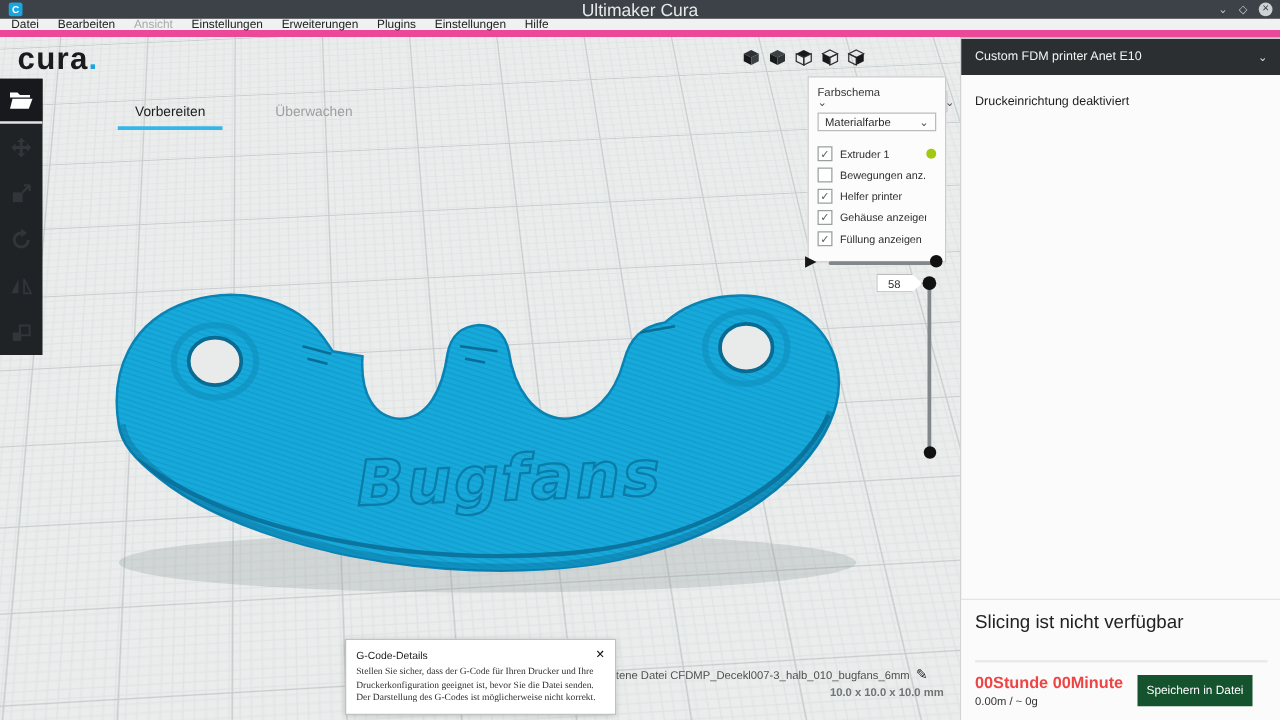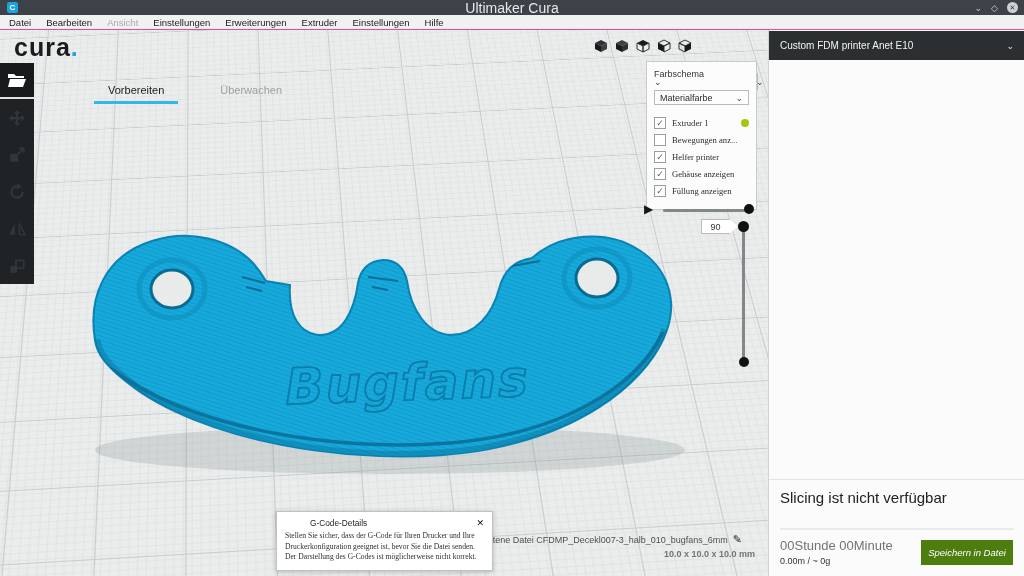--- a/index.html
+++ b/index.html
@@ -8,21 +8,21 @@
   .app { position:relative; width:1024px; height:576px; background:#eaecec; overflow:hidden; }
 
   
   .titlebar { position:absolute; left:0; top:0; width:1024px; height:15px; background:#3c4247; display:flex; align-items:center; z-index:60; }
   .app-icon { position:absolute; left:7px; top:2px; width:11px; height:11px; background:#18a5e0; border-radius:2px; color:#fff; font-size:8px; font-weight:bold; text-align:center; line-height:11px; }
   .win-title { flex:1; text-align:center; color:#e6e9ea; font-size:14px; }
   .win-controls { position:absolute; right:6px; top:0; height:15px; display:flex; align-items:center; gap:9px; color:#c9ced1; font-size:9px; }
   .win-close { width:11px; height:11px; border-radius:50%; background:#ccd1d3; color:#3c4247; font-size:7px; line-height:11px; text-align:center; }
 
   
-  .menubar { position:absolute; left:0; top:15px; width:1024px; height:15px; background:#f0f1f1; border-bottom:1px solid #ec4899; display:flex; align-items:center; gap:15px; padding:0 9px; z-index:55; }
+  .menubar { position:absolute; left:0; top:15px; width:1024px; height:15px; background:#f0f1f1; border-bottom:6px solid #ec4899; display:flex; align-items:center; gap:15px; padding:0 9px; z-index:55; }
   .menu-item { font-size:9.5px; color:#222; cursor:default; }
   .menu-item.disabled { color:#a9a9a9; }
 
   
   .viewport { position:absolute; left:0; top:30px; width:768px; height:546px; overflow:hidden; background:#ebeded; }
   .grid-plane { position:absolute; left:50%; top:50%; width:2800px; height:2800px; margin-left:-1400px; margin-top:-1400px;
     background-color:#ebeded;
     background-image:
       linear-gradient(#c8cccc 1.5px, transparent 1.5px),
       linear-gradient(90deg,#c8cccc 1.5px, transparent 1.5px),
@@ -48,62 +48,62 @@
   .chev { font-size:9px; color:#444; line-height:6px; }
 
   
   .layer-panel { position:absolute; left:646px; top:31px; width:111px; background:#fcfcfc; border:1px solid #c9cbcb; z-index:10; padding:7px 7px 9px 7px; }
   .lp-header { display:flex; justify-content:space-between; font-size:9px; color:#333; margin-bottom:5px; cursor:pointer;flex-direction:column; }
   .lp-select { height:15px; font-size:9px; margin-bottom:10px; }
   .chk-row { display:flex; align-items:center; height:16px; margin-bottom:1px; cursor:pointer; }
   .chk-box { width:12px; height:12px; border:1px solid #9b9e9e; background:#fff; margin-right:6px; display:flex; align-items:center; justify-content:center; flex:none; }
   .chk-mark { font-size:9px; color:#5c5f5f; visibility:hidden; line-height:10px; }
   .chk-row.checked .chk-mark { visibility:visible; }
-  .chk-label { font-size:8.6px; color:#2e2e2e; white-space:nowrap; overflow:hidden; flex:1;font-family:Liberation Serif, serif; }
+  .chk-label { font-size:8.6px; color:#2e2e2e; white-space:nowrap; overflow:hidden; flex:1; }
   .extruder-dot { width:8px; height:8px; border-radius:50%; background:#a3c811; flex:none; visibility:hidden; }
   .extruder-dot.show { visibility:visible; }
 
   
   .play-btn { position:absolute; left:644px; top:172px; font-size:12px; color:#161616; z-index:10; cursor:pointer; }
   .h-track { position:absolute; left:663px; top:179px; width:85px; height:3px; background:#828889; border-radius:2px; z-index:10; cursor:pointer; }
   .h-handle { position:absolute; left:744px; top:174px; width:10px; height:10px; border-radius:50%; background:#111; z-index:11; cursor:pointer; }
   .v-track { position:absolute; left:742px; top:197px; width:3px; height:136px; background:#828889; border-radius:2px; z-index:10; cursor:pointer; }
   .v-handle-top { position:absolute; left:738px; top:191px; width:11px; height:11px; border-radius:50%; background:#111; z-index:12; cursor:pointer; }
   .v-handle-bottom { position:absolute; left:739px; top:327px; width:10px; height:10px; border-radius:50%; background:#111; z-index:11; cursor:pointer; }
   .layer-label { position:absolute; left:701px; top:189px; width:37px; height:15px; background:#fff; border:1px solid #bbb;
     clip-path:polygon(0 0,76% 0,100% 50%,76% 100%,0 100%); font-size:9px; color:#333; text-align:center; line-height:15px; z-index:12; padding-right:8px; }
 
   
   .toolbar { position:absolute; left:0; top:33px; width:34px; background:#1f2326; z-index:10; }
   .tool-open { width:34px; height:36px; display:flex; align-items:center; justify-content:center; background:#17191c; cursor:pointer; border-bottom:2px solid #e2e4e4; }
   .tool { width:34px; height:37px; display:flex; align-items:center; justify-content:center; opacity:.55; }
 
   
   .popup { position:absolute; left:276px; top:481px; width:217px; background:#ffffff; border:1px solid #bfc2c2; box-shadow:0 1px 5px rgba(0,0,0,.22); z-index:20; padding:6px 8px 7px 8px; }
-  .popup-head { display:flex; justify-content:space-between; align-items:center; margin-bottom:3px;margin-left:25px; }
+  .popup-head { display:flex; justify-content:space-between; align-items:center; margin-bottom:3px; }
   .popup-title { font-size:8.3px; color:#1c1c1c; }
   .popup-close { font-size:9px; color:#111; cursor:pointer; font-weight:bold; }
   .popup-body { font-size:7.6px; line-height:1.4; color:#2e2e2e;font-family:Liberation Serif, serif; }
 
   
   .file-status { position:absolute; right:26px; top:503px; font-size:9px; color:#4e4e4e; z-index:9; display:flex; align-items:center; gap:5px; }
   .pencil { font-size:11px; color:#222; transform:rotate(0deg); cursor:pointer; }
   .dims { position:absolute; right:13px; top:519px; font-size:9px; color:#6f7475; z-index:9;font-weight:bold; }
 
   
   .right-panel { position:absolute; left:768px; top:30px; width:256px; height:546px; background:#fbfbfb; border-left:1px solid #d2d4d4; z-index:30;padding-left:40px; }
   .rp-header { position:absolute; left:0; top:1px; width:256px; height:29px; background:#2b2f31; color:#f2f3f3; display:flex; align-items:center; justify-content:space-between; padding:0 11px; font-size:10px; cursor:pointer; }
   .rp-header .chev { color:#e8e8e8; }
   .rp-msg { position:absolute; left:11px; top:44px; font-size:10px; color:#1e1e1e; line-height:1.55; }
   .rp-bottom { position:absolute; left:0; bottom:0; width:256px; border-top:1px solid #e3e4e4; padding:9px 11px 10px 11px; background:#fbfbfb; }
   .slice-status { font-size:15px; color:#222; margin-bottom:22px; }
   .progress { width:234px; height:2px; background:#e9eaea; margin-bottom:8px; }
-  .time { font-size:13px; font-weight:normal; color:#737373; }
+  .time { font-size:13px; font-weight:bold; color:#ef4444; }
   .material { font-size:9px; color:#333; margin-top:3px; }
-  .save-btn { position:absolute; right:12px; bottom:11px; width:92px; height:25px; background:#4d7c0f; color:#fff; font-size:9.5px; border:none; display:flex; align-items:center; justify-content:center; cursor:pointer;font-style:italic; }
+  .save-btn { position:absolute; right:23px; bottom:11px; width:92px; height:25px; background:#14532d; color:#fff; font-size:9.5px; border:none; display:flex; align-items:center; justify-content:center; cursor:pointer; }
 
   .model-svg { position:absolute; left:60px; top:175px; z-index:5; }
 </style>
 </head>
 <body>
 
 <div class="app">
 
   <div class="titlebar">
     <span class="app-icon">C</span>
@@ -120,21 +120,21 @@
       <span class="menu-item">Datei</span>
 
       <span class="menu-item">Bearbeiten</span>
 
       <span class="menu-item disabled">Ansicht</span>
 
       <span class="menu-item">Einstellungen</span>
 
       <span class="menu-item">Erweiterungen</span>
 
-      <span class="menu-item">Extruder</span>
+      <span class="menu-item">Plugins</span>
 
       <span class="menu-item">Einstellungen</span>
 
       <span class="menu-item">Hilfe</span>
     </div>
 
   <div class="viewport">
     <div class="grid-plane"></div>
 
     <svg class="model-svg" width="690" height="290" viewBox="60 205 690 290">
@@ -312,21 +312,21 @@
             </span>
             <span class="chk-label">Füllung anzeigen</span>
             <span class="extruder-dot"></span>
           </div>
         </div>
     </div>
 
     <span class="play-btn">▶</span>
     <div class="h-track"></div>
     <div class="h-handle"></div>
-    <div class="layer-label">90</div>
+    <div class="layer-label">58</div>
     <div class="v-handle-top"></div>
     <div class="v-track"></div>
     <div class="v-handle-bottom"></div>
 
     <div class="popup">
       <div class="popup-head">
         <span class="popup-title">G-Code-Details</span>
         <span class="popup-close">✕</span>
       </div>
       <div class="popup-body">Stellen Sie sicher, dass der G-Code für Ihren Drucker und Ihre Druckerkonfiguration geeignet ist, bevor Sie die Datei senden. Der Darstellung des G-Codes ist möglicherweise nicht korrekt.</div>
@@ -338,20 +338,21 @@
     </div>
     <div class="dims">10.0 x 10.0 x 10.0 mm</div>
   </div>
 
   <div class="right-panel">
     <div class="rp-header">
       <span>Custom FDM printer Anet E10</span>
       <span class="chev">⌄</span>
     </div>
     <div class="rp-msg">
+      <div>Druckeinrichtung deaktiviert</div>
     </div>
     <div class="rp-bottom">
       <div class="slice-status">Slicing ist nicht verfügbar</div>
       <div class="progress"></div>
       <div class="time">00Stunde 00Minute</div>
       <div class="material">0.00m / ~ 0g</div>
       <button class="save-btn">Speichern in Datei</button>
     </div>
   </div>
 

